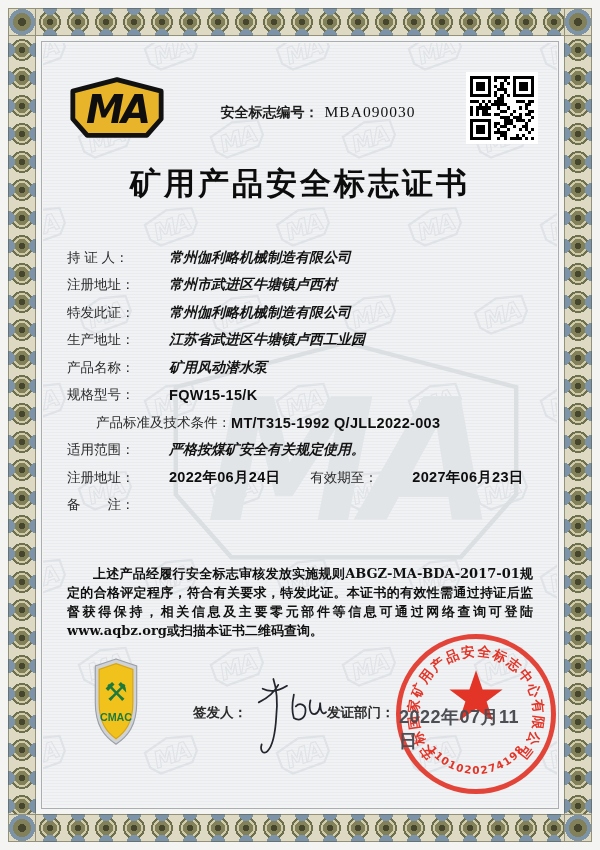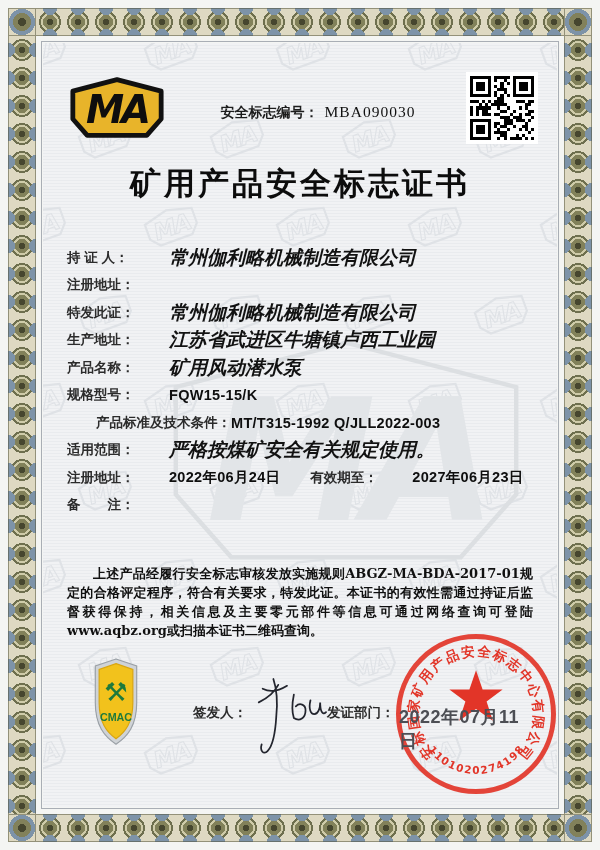--- a/index.html
+++ b/index.html
@@ -40,23 +40,23 @@
   .certno-value{font-family:"Liberation Serif",serif;font-size:15.5px;color:#111;letter-spacing:1px;margin-left:6px;}
   .qr-box{position:absolute;left:423px;top:29px;width:72px;height:72px;background:#fff;padding:0;}
   .qr-box svg{position:absolute;left:4px;top:4px;}
   
   .title{position:absolute;left:0;right:0;top:120px;text-align:center;
     font-family:"DejaVu Serif","Liberation Serif",serif;font-size:31px;font-weight:900;
     letter-spacing:3px;color:#0c0c0c;}
   
   .rows{position:absolute;left:24px;right:20px;top:201px;}
   .row{display:flex;align-items:center;height:27.5px;}
-  .row .lab{width:102px;font-size:13.5px;font-weight:700;color:#2b2b2b;flex:none;white-space:nowrap;}
+  .row .lab{width:102px;font-size:13.5px;font-weight:400;color:#2b2b2b;flex:none;white-space:nowrap;}
   .row.wide .lab{width:164px;text-align:right;}
-  .val-script{font-family:"DejaVu Serif",serif;font-style:italic;font-weight:bold;font-size:19px;color:#121212;white-space:nowrap;}
+  .val-script{font-family:"DejaVu Serif",serif;font-style:italic;font-weight:bold;font-size:14px;color:#121212;white-space:nowrap;}
   .val-sans{font-weight:bold;font-size:14.5px;color:#0e0e0e;letter-spacing:.3px;white-space:nowrap;}
   .dates-row .valid-lab{margin-left:30px;}
   
   .statement{position:absolute;left:24px;right:24px;top:521px;
     font-family:"DejaVu Serif",serif;font-weight:bold;font-size:13px;line-height:19px;
     color:#101010;text-align:justify;text-indent:2em;}
   
   .cmac{position:absolute;left:50px;top:613px;width:46px;height:92px;}
   .sig-label,.dept-label{position:absolute;font-size:13.5px;font-weight:600;color:#2b2b2b;white-space:nowrap;}
   .sig-label{left:150px;top:661px;} .dept-label{left:284px;top:661px;}
@@ -498,20 +498,21 @@
 
       <div class="title">矿用产品安全标志证书</div>
 
       <div class="rows">
         <div class="row">
             <span class="lab">持 证 人：</span>
             <span class="val-script">常州伽利略机械制造有限公司</span>
           </div>
         <div class="row">
             <span class="lab">注册地址：</span>
+            <span class="val-script">常州市武进区牛塘镇卢西村</span>
           </div>
         <div class="row">
             <span class="lab">特发此证：</span>
             <span class="val-script">常州伽利略机械制造有限公司</span>
           </div>
         <div class="row">
             <span class="lab">生产地址：</span>
             <span class="val-script">江苏省武进区牛塘镇卢西工业园</span>
           </div>
         <div class="row">

